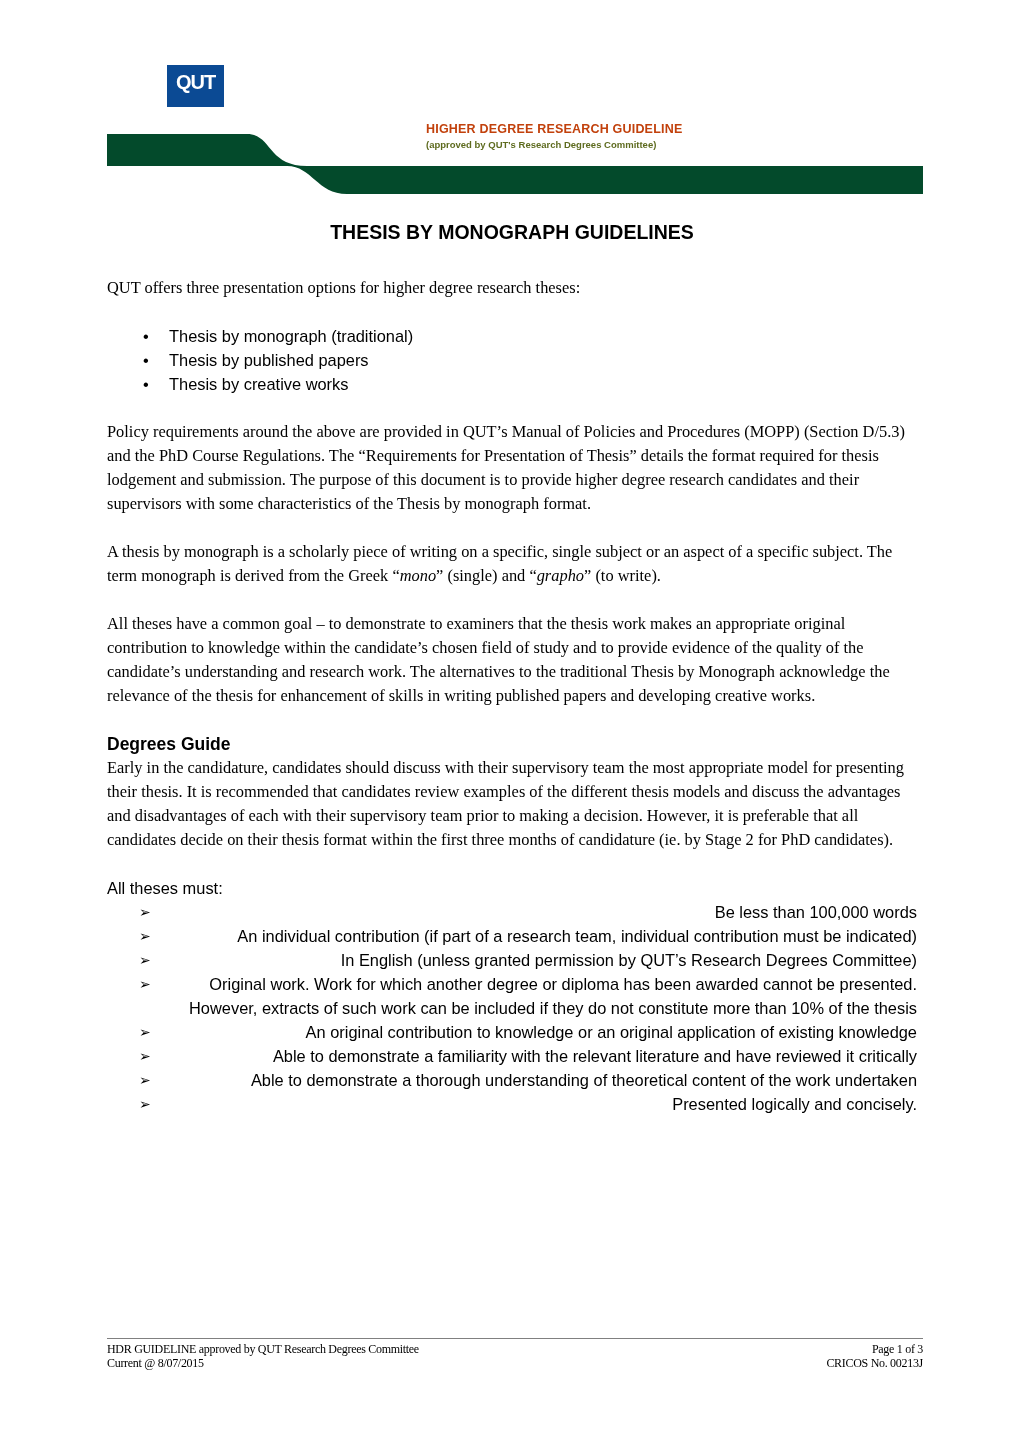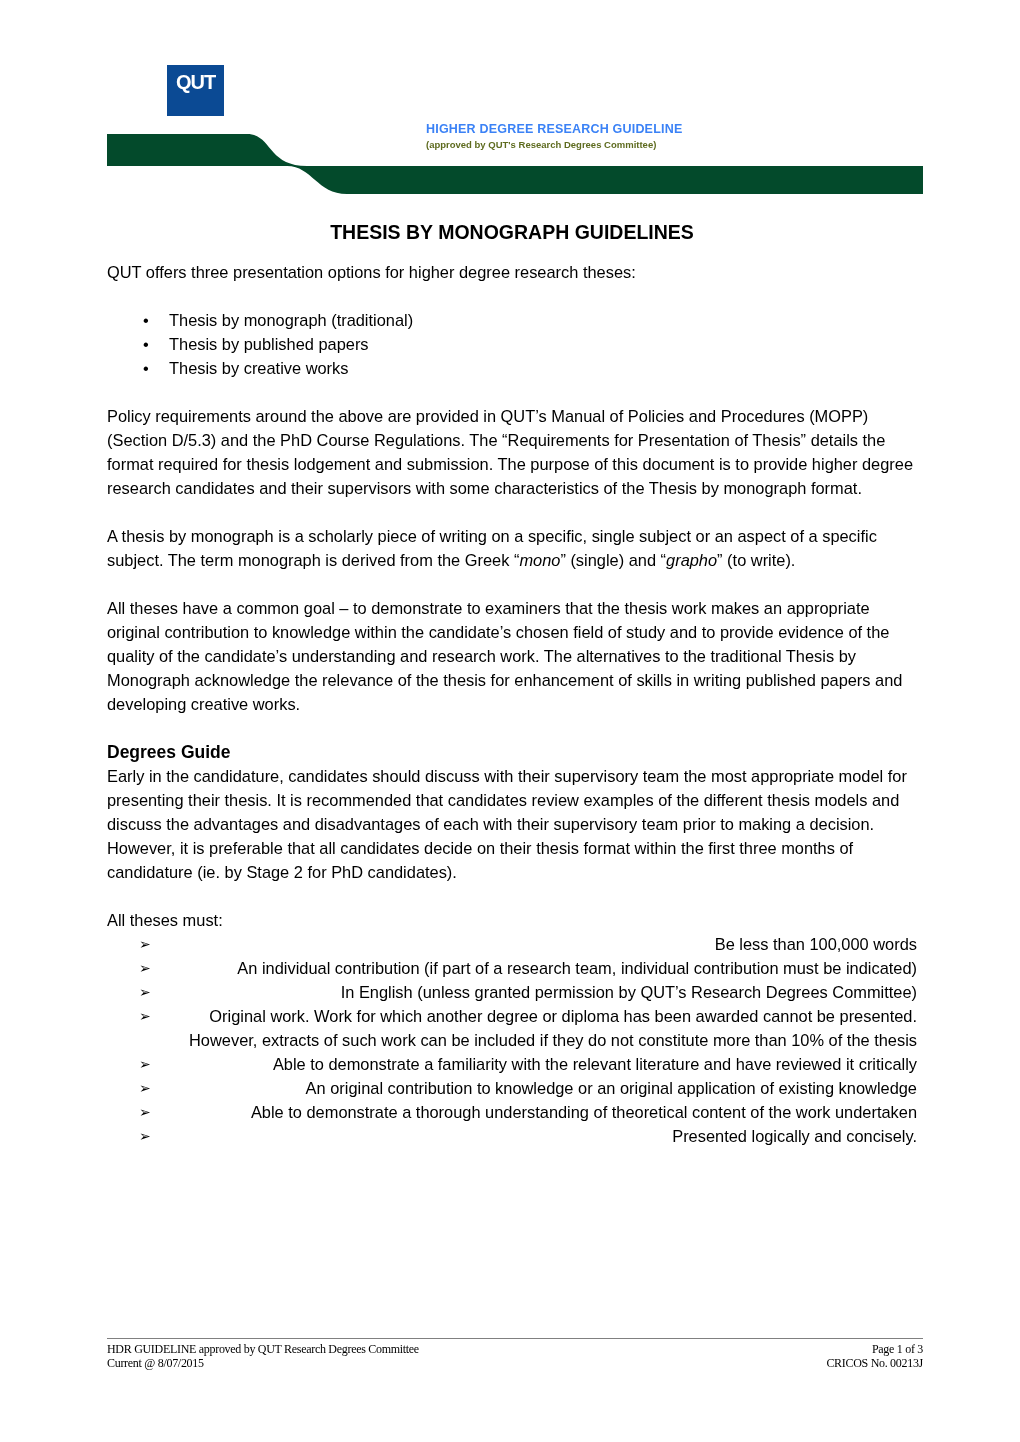--- a/index.html
+++ b/index.html
@@ -1,37 +1,37 @@
 <!DOCTYPE html>
 <html><head>
 <meta charset="utf-8">
 <style>
   * { box-sizing: border-box; margin: 0; padding: 0; }
   html, body { width: 1020px; height: 1442px; background: #ffffff; overflow: hidden; }
   body { position: relative; font-family: "Liberation Sans", sans-serif; color: #000; }
 
   .logo {
-    position: absolute; left: 167px; top: 65px; width: 57px; height: 51px;
+    position: absolute; left: 167px; top: 65px; width: 57px; height: 42px;
     background: #0b4a94; color: #fff; font-weight: bold; font-size: 20px;
     display: flex; align-items: flex-start; justify-content: center; padding-top: 6px;
     letter-spacing: -1px;
   }
   .band { position: absolute; left: 107px; top: 126px; width: 816px; height: 68px; }
   .hdr-title {
     position: absolute; left: 426px; top: 122px; font-size: 12.5px; font-weight: bold;
-    color: #3b82f6; letter-spacing: 0.2px;
+    color: #c2410c; letter-spacing: 0.2px;
   }
   .hdr-sub {
     position: absolute; left: 426px; top: 139px; font-size: 9.5px; font-weight: bold;
     color: #5e6b1f;
   }
 
   .content { position: absolute; left: 107px; top: 218px; width: 810px; font-size: 16.4px; line-height: 24px; }
-  h1.doc-title { text-align: center; font-size: 19.5px; font-weight: bold; line-height: 28px; margin-bottom: 14px; }
-  p { margin-bottom: 24px; }
+  h1.doc-title { text-align: center; font-size: 19.5px; font-weight: bold; line-height: 28px; margin-bottom: 30px; }
+  p { margin-bottom: 24px; font-family: Liberation Serif, serif; }
   ul.dots { list-style: none; margin-bottom: 24px; }
   ul.dots li { position: relative; padding-left: 62px; }
   ul.dots li::before { content: "•"; position: absolute; left: 36px; }
   h2 { font-size: 17.5px; font-weight: bold; line-height: 24px; margin-top: 14px; }
   ul.arrows { list-style: none; }
   ul.arrows li { position: relative; padding-left: 62px; text-align: right; }
   ul.arrows li::before { content: "➢"; position: absolute; left: 32px; font-size: 14px; font-family: "DejaVu Sans", sans-serif; }
 
   .footer-line { position: absolute; left: 107px; top: 1338px; width: 816px; border-top: 1.5px solid #808080; }
   .footer { position: absolute; left: 107px; top: 1342px; width: 816px; font-family: "Liberation Serif", serif; font-size: 12px; line-height: 14px; letter-spacing: -0.3px; }
@@ -60,22 +60,22 @@
   <p><span>A thesis by monograph is a scholarly piece of writing on a specific, single subject or an aspect of a specific subject. The term monograph is derived from the Greek “</span><em>mono</em><span>” (single) and “</span><em>grapho</em><span>” (to write).</span></p>
   <p>All theses have a common goal – to demonstrate to examiners that the thesis work makes an appropriate original contribution to knowledge within the candidate’s chosen field of study and to provide evidence of the quality of the candidate’s understanding and research work. The alternatives to the traditional Thesis by Monograph acknowledge the relevance of the thesis for enhancement of skills in writing published papers and developing creative works.</p>
   <h2>Degrees Guide</h2>
   <p>Early in the candidature, candidates should discuss with their supervisory team the most appropriate model for presenting their thesis. It is recommended that candidates review examples of the different thesis models and discuss the advantages and disadvantages of each with their supervisory team prior to making a decision. However, it is preferable that all candidates decide on their thesis format within the first three months of candidature (ie. by Stage 2 for PhD candidates).</p>
   <div>All theses must:</div>
   <ul class="arrows">
     <li>Be less than 100,000 words</li>
     <li>An individual contribution (if part of a research team, individual contribution must be indicated)</li>
     <li>In English (unless granted permission by QUT’s Research Degrees Committee)</li>
     <li>Original work. Work for which another degree or diploma has been awarded cannot be presented. However, extracts of such work can be included if they do not constitute more than 10% of the thesis</li>
+    <li>An original contribution to knowledge or an original application of existing knowledge</li>
     <li>Able to demonstrate a familiarity with the relevant literature and have reviewed it critically</li>
-    <li>An original contribution to knowledge or an original application of existing knowledge</li>
     <li>Able to demonstrate a thorough understanding of theoretical content of the work undertaken</li>
     <li>Presented logically and concisely.</li>
   </ul>
 </div>
 
 <div class="footer-line"></div>
 <div class="footer">
   <div class="row">
     <span>HDR GUIDELINE approved by QUT Research Degrees Committee</span>
     <span>Page 1 of 3</span>

